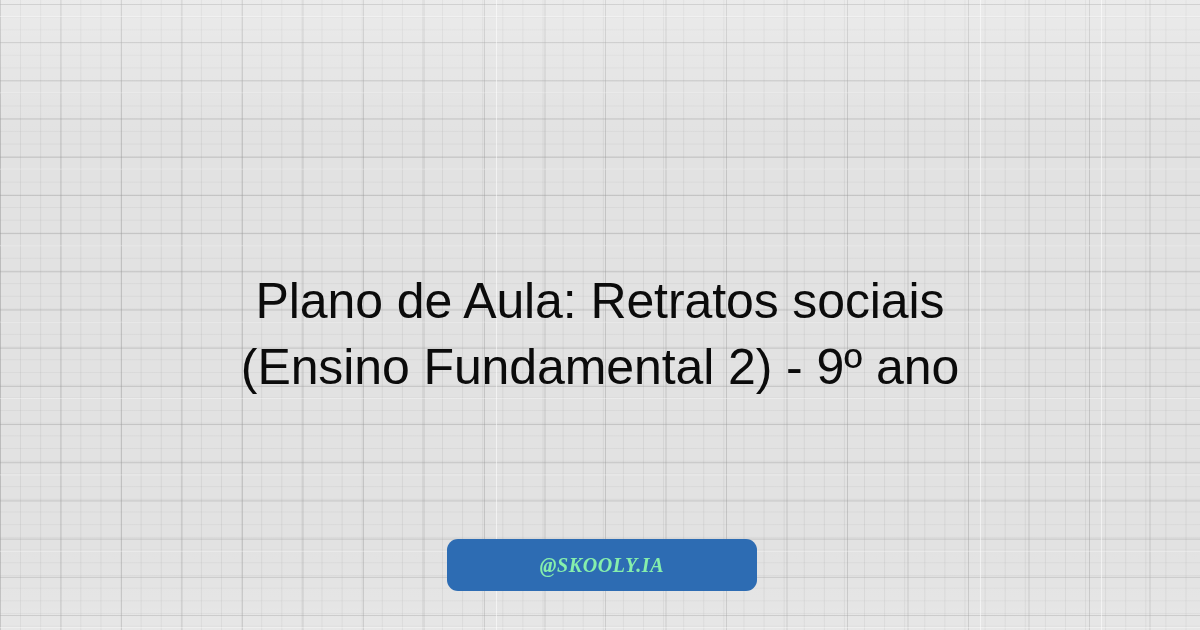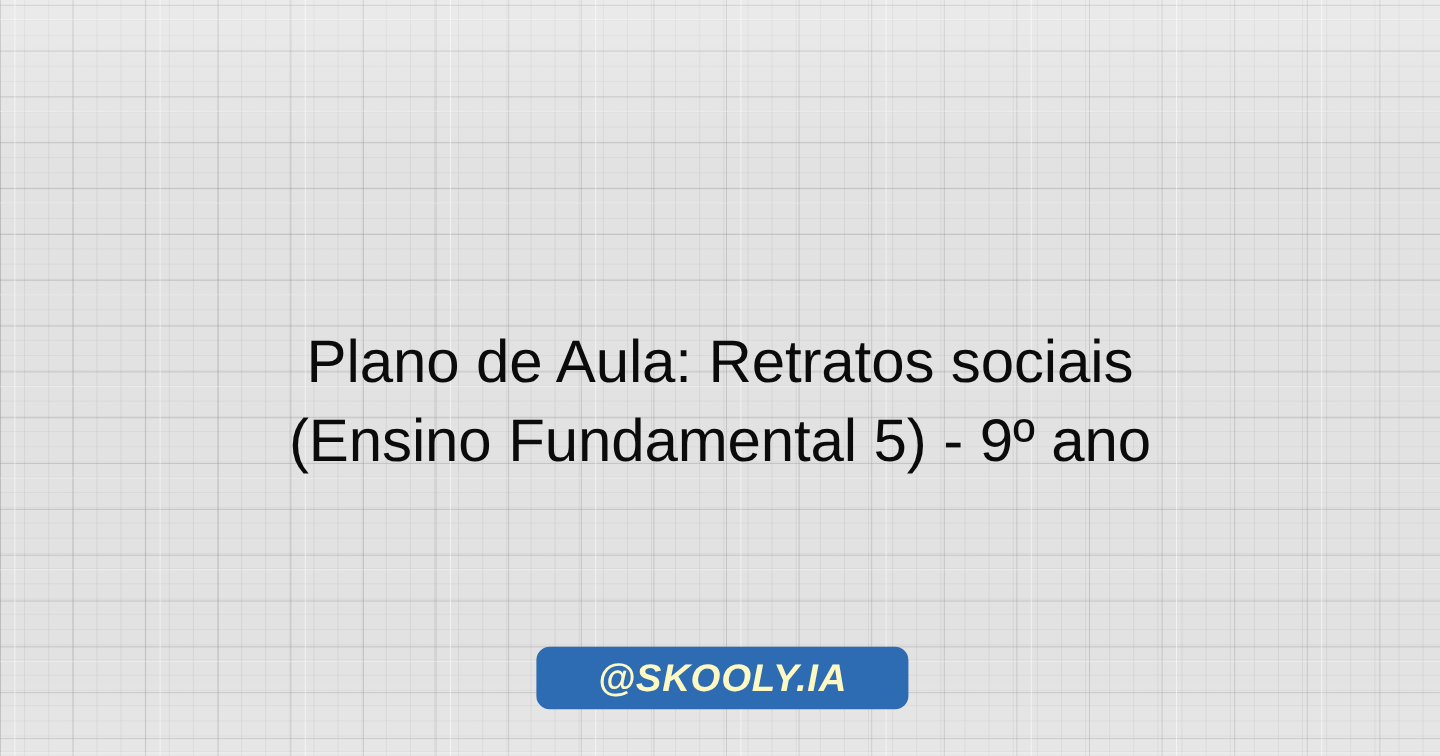--- a/index.html
+++ b/index.html
@@ -101,23 +101,23 @@
     box-sizing: border-box;
     border-radius: 11px;
     background: #2d6cb3;
     display: flex;
     align-items: center;
     justify-content: center;
     z-index: 6;
   }
 
   .badge-text {
-    color: #fef9c3;
-    font-family: Liberation Sans, sans-serif;
-    font-size: 32px;
+    color: #86efac;
+    font-family: Liberation Serif, serif;
+    font-size: 20px;
     font-weight: 700;
     font-style: italic;
     letter-spacing: 0.6px;
     line-height: 1;
     white-space: nowrap;
   }
 </style>
 </head>
 <body>
 
@@ -125,20 +125,20 @@
 
   <div class="grid-layer">
     <div class="grid-minor"></div>
     <div class="grid-major"></div>
     <div class="grid-accent"></div>
     <div class="grid-wash"></div>
   </div>
 
   <div class="title-block">
     <span class="title-line">Plano de Aula: Retratos sociais</span>
-    <span class="title-line">(Ensino Fundamental 5) - 9º ano</span>
+    <span class="title-line">(Ensino Fundamental 2) - 9º ano</span>
   </div>
 
   <div class="badge">
     <span class="badge-text">@SKOOLY.IA</span>
   </div>
 
 </div>
 
 </body></html>

